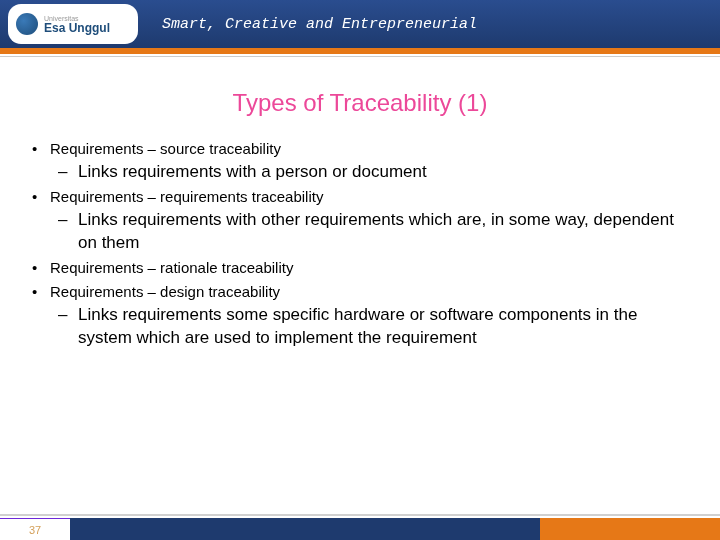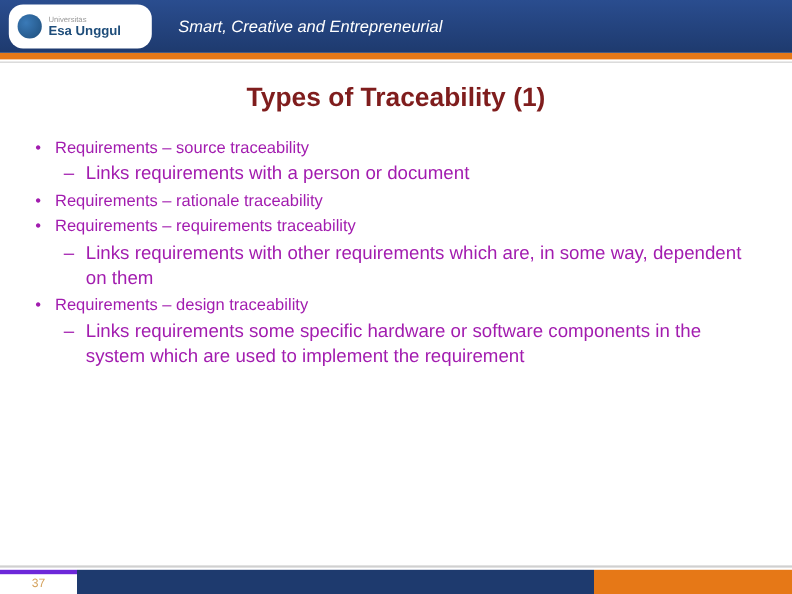--- a/index.html
+++ b/index.html
@@ -3,35 +3,35 @@
 <meta charset="utf-8">
 <style>
 *{margin:0;padding:0;box-sizing:border-box}
 body{width:720px;height:540px;font-family:Arial,Helvetica,sans-serif;background:#fff;position:relative;overflow:hidden}
 .header{position:relative;height:48px;background:linear-gradient(to bottom,#2a4d8f 0%,#1e3a6e 100%);display:flex;align-items:center}
 .logo-area{background:#fff;height:40px;width:130px;margin-left:8px;border-radius:13px;display:flex;align-items:center;padding:0 8px}
 .logo-icon{width:22px;height:22px;border-radius:50%;background:radial-gradient(circle at 35% 35%,#3a7ab8 0%,#1e4d7a 100%);margin-right:6px}
 .logo-text{font-size:9px;color:#666;line-height:1}
 .logo-text .uni{font-size:7px;color:#999}
 .logo-text .name{font-size:12px;font-weight:bold;color:#1e4d7a}
-.tagline{color:#fff;font-size:15px;font-style:italic;margin-left:24px;font-family:Liberation Sans, sans-serif}
+.tagline{color:#fff;font-size:15px;font-style:italic;margin-left:24px;font-family:Liberation Mono, monospace}
 .orange-bar{height:6px;background:#e67817}
 .thin-line{height:1px;background:#ccc;margin-top:2px}
-.title{text-align:center;font-size:24px;font-weight:bold;margin-top:18px;color:#7f1d1d}
+.title{text-align:center;font-size:24px;font-weight:normal;margin-top:32px;color:#ec4899}
 .content{padding:22px 28px 0 28px}
 ul.main{list-style:none}
-ul.main>li{position:relative;padding-left:22px;margin-bottom:3px;font-size:15px;line-height:1.35;color:#a21caf}
+ul.main>li{position:relative;padding-left:22px;margin-bottom:3px;font-size:15px;line-height:1.35;color:#000000}
 ul.main>li:before{content:"•";position:absolute;left:4px;top:0;font-size:15px}
 ul.sub{list-style:none;margin-top:2px}
 ul.sub>li{position:relative;padding-left:28px;margin-bottom:2px;font-size:17px;line-height:1.35}
 ul.sub>li:before{content:"–";position:absolute;left:8px;top:0}
 .footer{position:absolute;bottom:0;left:0;right:0}
 .footer-line{height:2px;background:#d0d0d0;margin-bottom:2px}
 .footer-bar{height:22px;display:flex}
-.page-num{width:70px;background:#fff;display:flex;align-items:center;justify-content:center;font-size:11px;color:#d4a05a;border-top:4px solid #6d28d9}
+.page-num{width:70px;background:#fff;display:flex;align-items:center;justify-content:center;font-size:11px;color:#d4a05a;border-top:1px solid #6d28d9}
 .footer-navy{flex:1;background:#1e3a6e}
 .footer-orange{width:180px;background:#e67817}
 </style>
 </head>
 <body>
 
 <div class="header">
   <div class="logo-area">
     <div class="logo-icon"></div>
     <div class="logo-text">
@@ -44,24 +44,24 @@
 <div class="orange-bar"></div>
 <div class="thin-line"></div>
 
 <h1 class="title">Types of Traceability (1)</h1>
 
 <div class="content">
   <ul class="main">
       <li>Requirements – source traceability<ul class="sub">
           <li>Links requirements with a person or document</li>
         </ul></li>
-      <li>Requirements – rationale traceability</li>
       <li>Requirements – requirements traceability<ul class="sub">
           <li>Links requirements with other requirements which are, in some way, dependent on them</li>
         </ul></li>
+      <li>Requirements – rationale traceability</li>
       <li>Requirements – design traceability<ul class="sub">
           <li>Links requirements some specific hardware or software components in the system which are used to implement the requirement</li>
         </ul></li>
     </ul>
 </div>
 
 <div class="footer">
   <div class="footer-line"></div>
   <div class="footer-bar">
     <div class="page-num">37</div>

